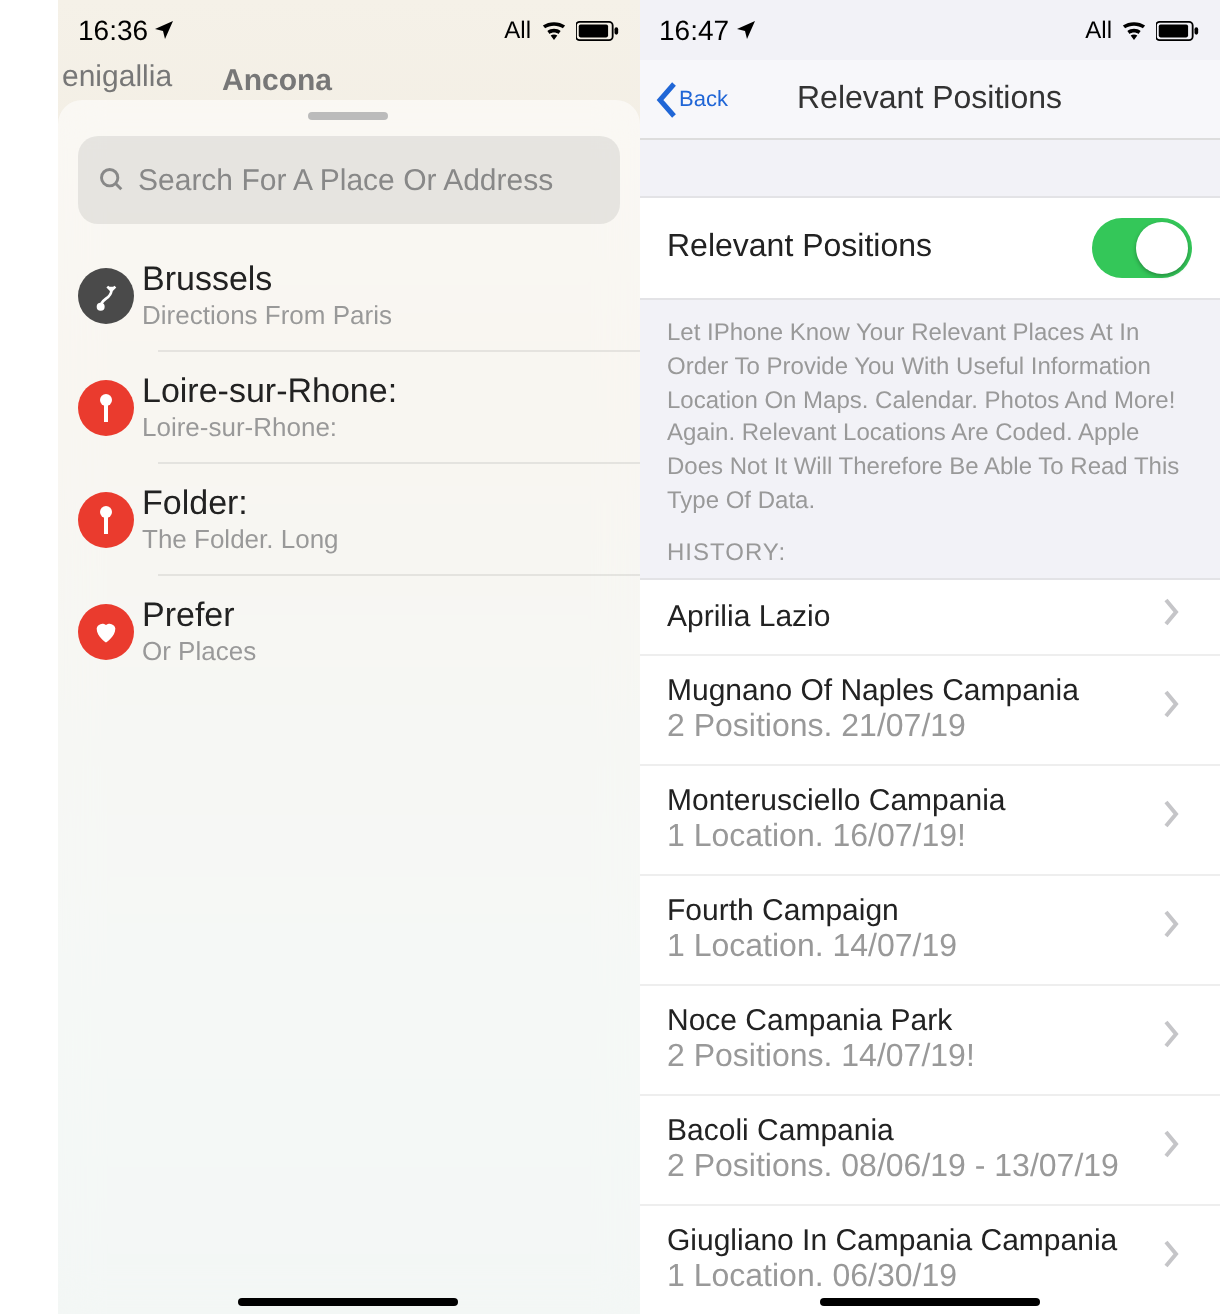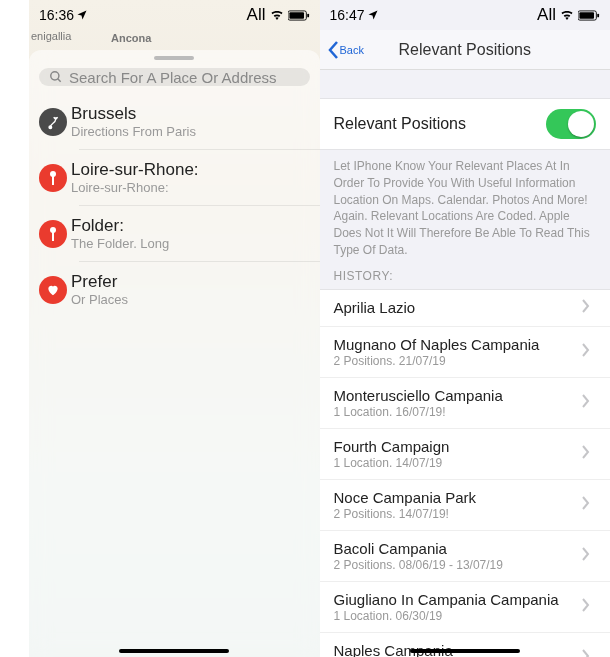--- a/index.html
+++ b/index.html
@@ -5,30 +5,30 @@
     * { margin: 0; padding: 0; box-sizing: border-box; font-family: -apple-system, Helvetica, Arial, sans-serif; }
     body { width: 610px; height: 657px; display: flex; background: #fff; overflow: hidden; }
     
     .pane { height: 657px; position: relative; }
     .left { width: 305px; background: linear-gradient(to bottom, #f5f1e8 0%, #f0ebe0 30%, #e8f0ec 80%, #e5ede9 100%); margin-left: 29px; }
     .right { width: 305px; background: #f2f2f7; }
 
     
     .status { height: 30px; display: flex; justify-content: space-between; align-items: center; padding: 0 10px; font-size: 14px; font-weight: 500; }
     .status-left { display: flex; align-items: center; gap: 2px; }
-    .status-right { display: flex; align-items: center; gap: 4px; font-size: 17px; }
+    .status-right { display: flex; align-items: center; gap: 4px; font-size: 12px; }
     .loc-icon svg, .wifi-icon svg, .batt-icon svg { display: block; }
-    .map-label { position: absolute; font-size: 11px; color: #777; }
+    .map-label { position: absolute; font-size: 15px; color: #777; }
     .ml-left { top: 30px; left: 2px; }
     .ml-right { top: 32px; left: 82px; font-weight: bold; }
 
     
     .sheet { position: absolute; top: 50px; left: 0; right: 0; bottom: 0; background: rgba(255,255,255,0.55); border-radius: 12px 12px 0 0; backdrop-filter: blur(10px); }
     .grabber { width: 40px; height: 4px; background: #bbb; border-radius: 2px; margin: 6px auto 8px; }
-    .search { margin: 0 10px 8px; background: rgba(0,0,0,0.08); border-radius: 10px; height: 18px; display: flex; align-items: center; padding: 0 10px; color: #888; font-size: 15px; gap: 6px; }
+    .search { margin: 0 10px 8px; background: rgba(0,0,0,0.08); border-radius: 10px; height: 44px; display: flex; align-items: center; padding: 0 10px; color: #888; font-size: 15px; gap: 6px; }
     .search svg { flex-shrink: 0; }
 
     .list-item { display: flex; align-items: center; padding: 10px 10px; gap: 4px; }
     .list-sep { height: 1px; background: rgba(0,0,0,0.08); margin-left: 50px; }
     .icon-circle { width: 28px; height: 28px; border-radius: 50%; display: flex; align-items: center; justify-content: center; flex-shrink: 0; }
     .ic-dark { background: #4a4a4a; }
     .ic-red { background: #ea3b2e; }
     .li-text { display: flex; flex-direction: column; }
     .li-title { font-size: 17px; color: #222; }
     .li-sub { font-size: 13px; color: #999; }
@@ -45,21 +45,21 @@
     .switch::after { content: ''; position: absolute; right: 2px; top: 2px; width: 26px; height: 26px; background: #fff; border-radius: 50%; box-shadow: 0 1px 2px rgba(0,0,0,0.3); }
 
     .desc { padding: 8px 14px 6px; font-size: 12px; color: #999; line-height: 1.4; }
     .section-hdr { padding: 4px 14px 6px; font-size: 12px; color: #999; letter-spacing: 0.5px; }
 
     .hist { background: #fff; border-top: 1px solid #e3e3e6; }
     .hist-row { display: flex; align-items: center; justify-content: space-between; padding: 9px 20px 9px 14px; border-bottom: 1px solid #eee; }
     .hist-row:last-child { border-bottom: none; }
     .hist-text { display: flex; flex-direction: column; }
     .hist-title { font-size: 15px; color: #222; }
-    .hist-sub { font-size: 12px; color: #999; margin-top: 1px; }
+    .hist-sub { font-size: 16px; color: #999; margin-top: 1px; }
     .chev { color: #c5c5c8; }
 
     .home-ind { position: absolute; bottom: 4px; left: 50%; transform: translateX(-50%); width: 110px; height: 4px; background: #000; border-radius: 2px; }
   </style>
 </head>
 <body>
 
 <div class="pane left">
   <div class="status">
     <div class="status-left">

